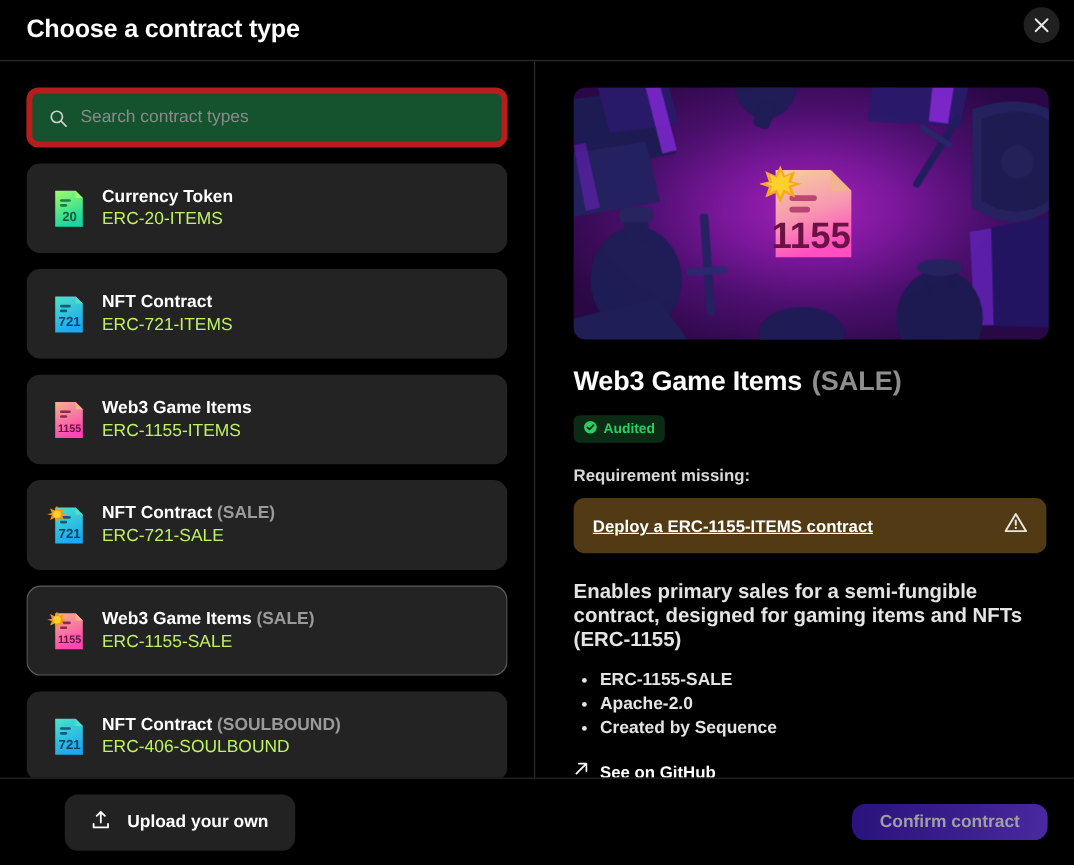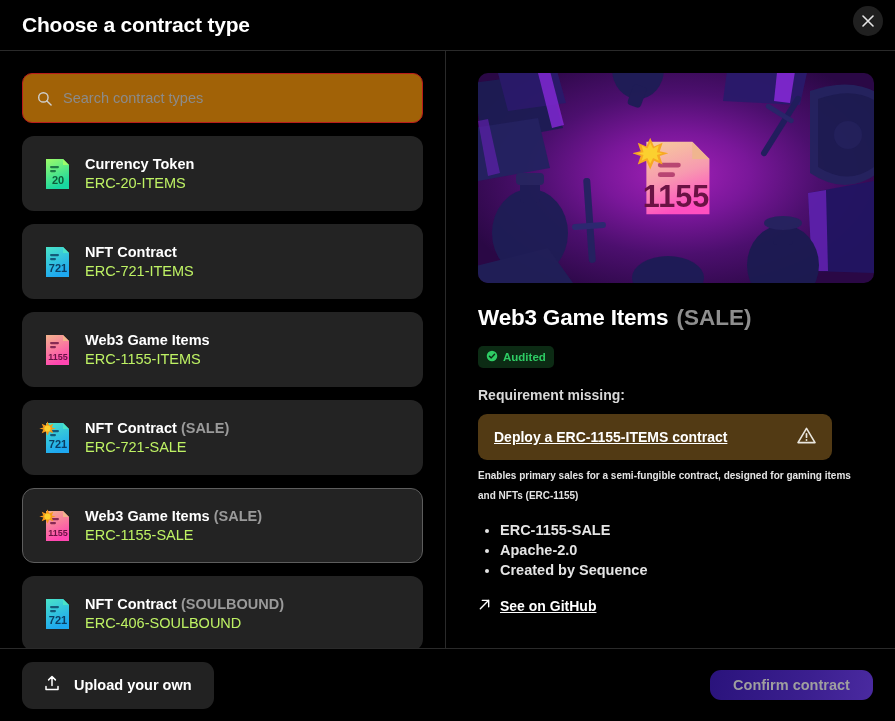--- a/index.html
+++ b/index.html
@@ -34,24 +34,24 @@
   
   .left-col {
     width: 446px; flex: 0 0 446px;
     border-right: 1px solid #2a2a2a;
     padding: 22px 22px 0 22px;
     overflow: hidden;
     display: flex; flex-direction: column;
   }
   .search-wrap {
     height: 50px; flex: 0 0 50px;
-    border: 1px solid #b91c1c; border-radius: 10px;
+    border: 5px solid #b91c1c; border-radius: 10px;
     display: flex; align-items: center;
     padding: 0 14px; margin-bottom: 13px;
-    background: #a16207;
+    background: #14532d;
   }
   .search-icon { flex: 0 0 auto; margin-right: 11px; display: flex; }
   .search-input {
     flex: 1 1 auto; background: transparent; border: none; outline: none;
     color: #e8e8e8; font-size: 14.5px; font-family: "Liberation Sans", sans-serif;
   }
   .search-input::placeholder { color: #8b8b8b; }
 
   .list { flex: 1 1 auto; overflow: hidden; }
   .list-item {
@@ -92,46 +92,47 @@
 
   .badge {
     display: inline-flex; align-items: center; gap: 5px;
     background: #0c2b14; color: #2ecc64;
     border-radius: 5px; padding: 4px 8px;
     font-size: 11.5px; font-weight: bold;
     margin-top: 15px;
   }
   .req-label { margin-top: 19px; font-size: 14px; font-weight: bold; color: #d8d8d8; }
   .req-banner {
-    margin-top: 11px; width: 354px; height: 46px;
+    margin-top: 11px; width: 394px; height: 46px;
     background: #4d3511; background: #523a14;
     border-radius: 9px;
     display: flex; align-items: center; justify-content: space-between;
     padding: 0 16px; cursor: pointer;
   }
   .req-banner-text { font-size: 14px; font-weight: bold; color: #ffffff; text-decoration: underline; }
-  .desc { margin-top: 6px; font-size: 10px; font-weight: bold; color: #e4e4e4; line-height: 20px; width: 380px; }
+  .desc { margin-top: 22px; font-size: 17px; font-weight: bold; color: #e4e4e4; line-height: 20px; width: 380px; }
   .bullets { margin-top: 14px; padding-left: 22px; }
   .bullets li { font-size: 14.5px; font-weight: bold; color: #e4e4e4; line-height: 20px; }
   .gh-link { margin-top: 17px; display: inline-flex; align-items: center; gap: 9px; cursor: pointer; }
   .gh-text { font-size: 14px; font-weight: bold; color: #ffffff; text-decoration: underline; }
 
   
   .footer {
     height: 73px; flex: 0 0 73px;
     border-top: 1px solid #2a2a2a;
     display: flex; align-items: center; justify-content: space-between;
     padding: 0 22px;
   }
   .upload-btn {
     display: inline-flex; align-items: center; gap: 14px;
     background: #222222; border: none; border-radius: 11px;
     height: 47px; padding: 0 22px; cursor: pointer;
     color: #fff; font-size: 14.5px; font-weight: bold;
     font-family: "Liberation Sans", sans-serif;
+    margin-left: 32px;
   }
   .confirm-btn {
     height: 30px; width: 163px; border: none; border-radius: 11px;
     background: linear-gradient(100deg, #2a137c 0%, #3b1f8f 60%, #4a2aa0 100%);
     color: #9f9f9f; font-size: 14.5px; font-weight: bold; cursor: pointer;
     font-family: "Liberation Sans", sans-serif;
   }
 </style>
 </head>
 <body>

